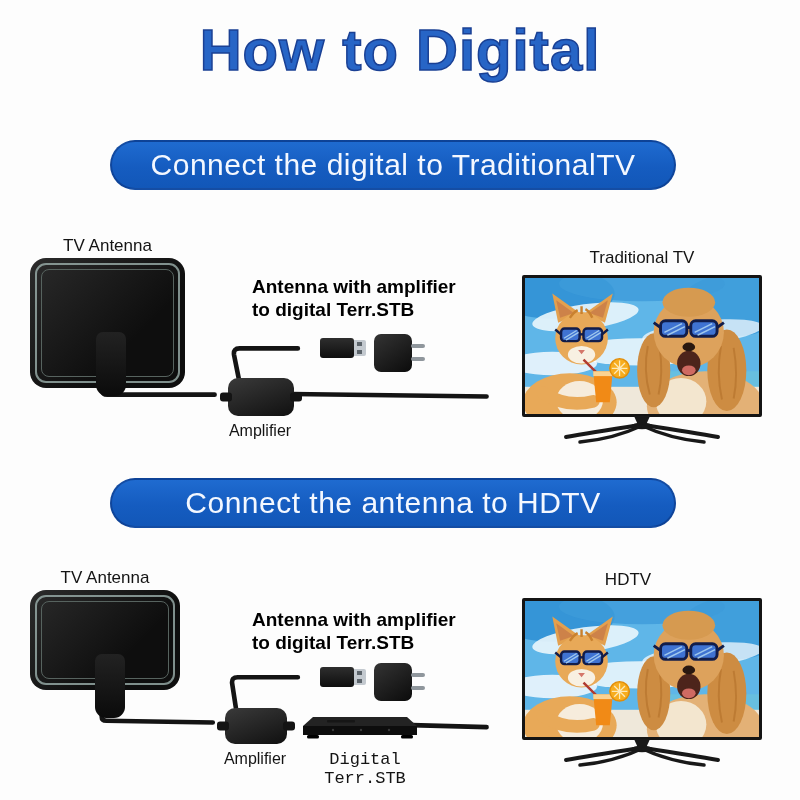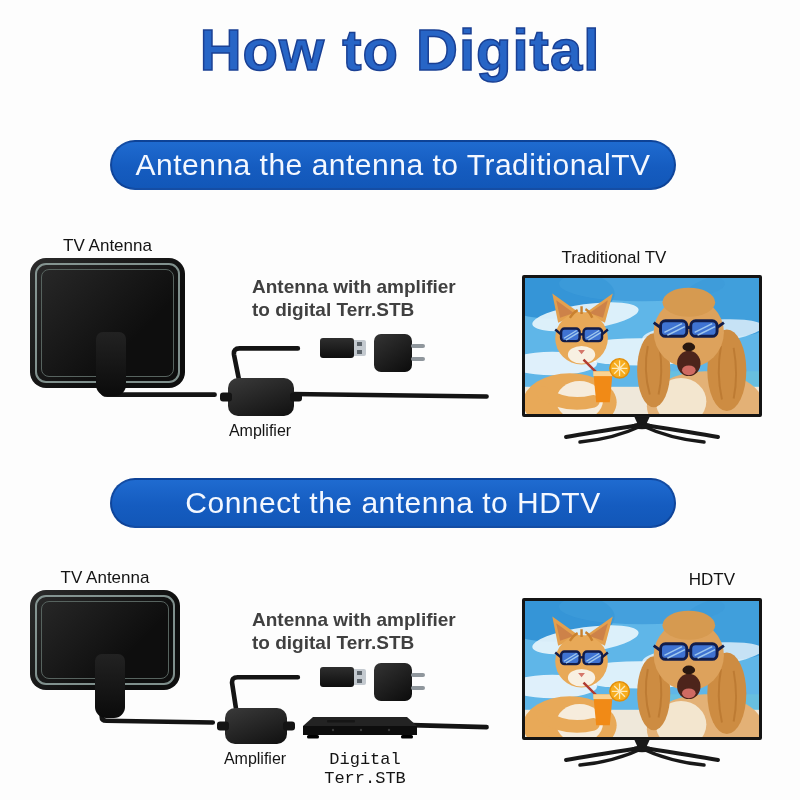--- a/index.html
+++ b/index.html
@@ -40,21 +40,21 @@
   #sec1 .antenna{left:30px;top:30px;width:155px;height:130px;}
   #sec2 .antenna{left:30px;top:30px;width:150px;height:100px;}
   .ant-tab{position:absolute;width:30px;background:linear-gradient(180deg,#222,#0b0b0b);
            border-radius:7px 7px 11px 11px;z-index:3;}
   #sec1 .ant-tab{left:96px;top:104px;height:64px;}
   #sec2 .ant-tab{left:95px;top:94px;height:64px;}
   #sec1 .antenna-label{left:30px;top:8px;width:155px;}
   #sec2 .antenna-label{left:30px;top:8px;width:150px;}
 
   
-  .note{position:absolute;left:252px;color:#404040;font-size:19px;line-height:23px;
+  .note{position:absolute;left:252px;color:#000000;font-size:19px;line-height:23px;
         font-weight:bold;z-index:4;}
   #sec1 .note{top:47px;}
   #sec2 .note{top:48px;}
 
   
   .amplifier{position:absolute;background:linear-gradient(160deg,#3a3a3a,#101010);
              border-radius:10px;z-index:3;}
   .amplifier:before,.amplifier:after{content:"";position:absolute;top:50%;
              transform:translateY(-50%);width:12px;height:9px;background:#141414;
              border-radius:3px;}
@@ -88,22 +88,22 @@
   .stb{position:absolute;z-index:3;}
   #sec2 .stb{left:303px;top:154px;width:114px;height:28px;}
   #sec2 .stb-label{left:298px;top:190px;width:134px;font-family:Liberation Mono, monospace;}
 
   
   .tv{position:absolute;width:240px;height:142px;border:3px solid #141414;
       border-radius:2px;background:#000;box-sizing:border-box;z-index:2;}
   .tv svg{display:block;width:100%;height:100%;}
   #sec1 .tv{left:522px;top:47px;}
   #sec2 .tv{left:522px;top:38px;}
-  #sec1 .tv-label{left:494px;top:20px;width:240px;}
-  #sec2 .tv-label{left:495px;top:10px;width:240px;text-align:right;}
+  #sec1 .tv-label{left:522px;top:20px;width:240px;}
+  #sec2 .tv-label{left:508px;top:10px;width:240px;}
   .stand{position:absolute;width:160px;height:28px;z-index:2;}
   #sec1 .stand{left:562px;top:188px;}
   #sec2 .stand{left:562px;top:179px;}
 </style>
 </head>
 <body>
 
 <svg width="0" height="0" style="position:absolute" aria-hidden="true">
 <defs>
 <g id="scene">
@@ -190,21 +190,21 @@
   <circle cx="86" cy="16" r="1.2" fill="#3a3a3a"></circle>
 </g>
 </defs>
 </svg>
 
 <div class="page">
 
   <h1 class="title">How to Digital</h1>
 
   <div class="banner banner1">
-    <span>Antenna the antenna to TraditionalTV</span>
+    <span>Connect the digital to TraditionalTV</span>
   </div>
 
   <div class="section" id="sec1">
     <svg class="cables" viewBox="0 0 800 250">
       <g stroke="#141414" stroke-width="5" fill="none" stroke-linecap="round" stroke-linejoin="round">
         <path d="M111 150 L111 166 Q111 170 116 170 L232 170"></path>
         <path d="M258 152 L253 127 Q252 120 259 120 L322 120"></path>
         <path d="M294 169 L526 172"></path>
       </g>
     </svg>

